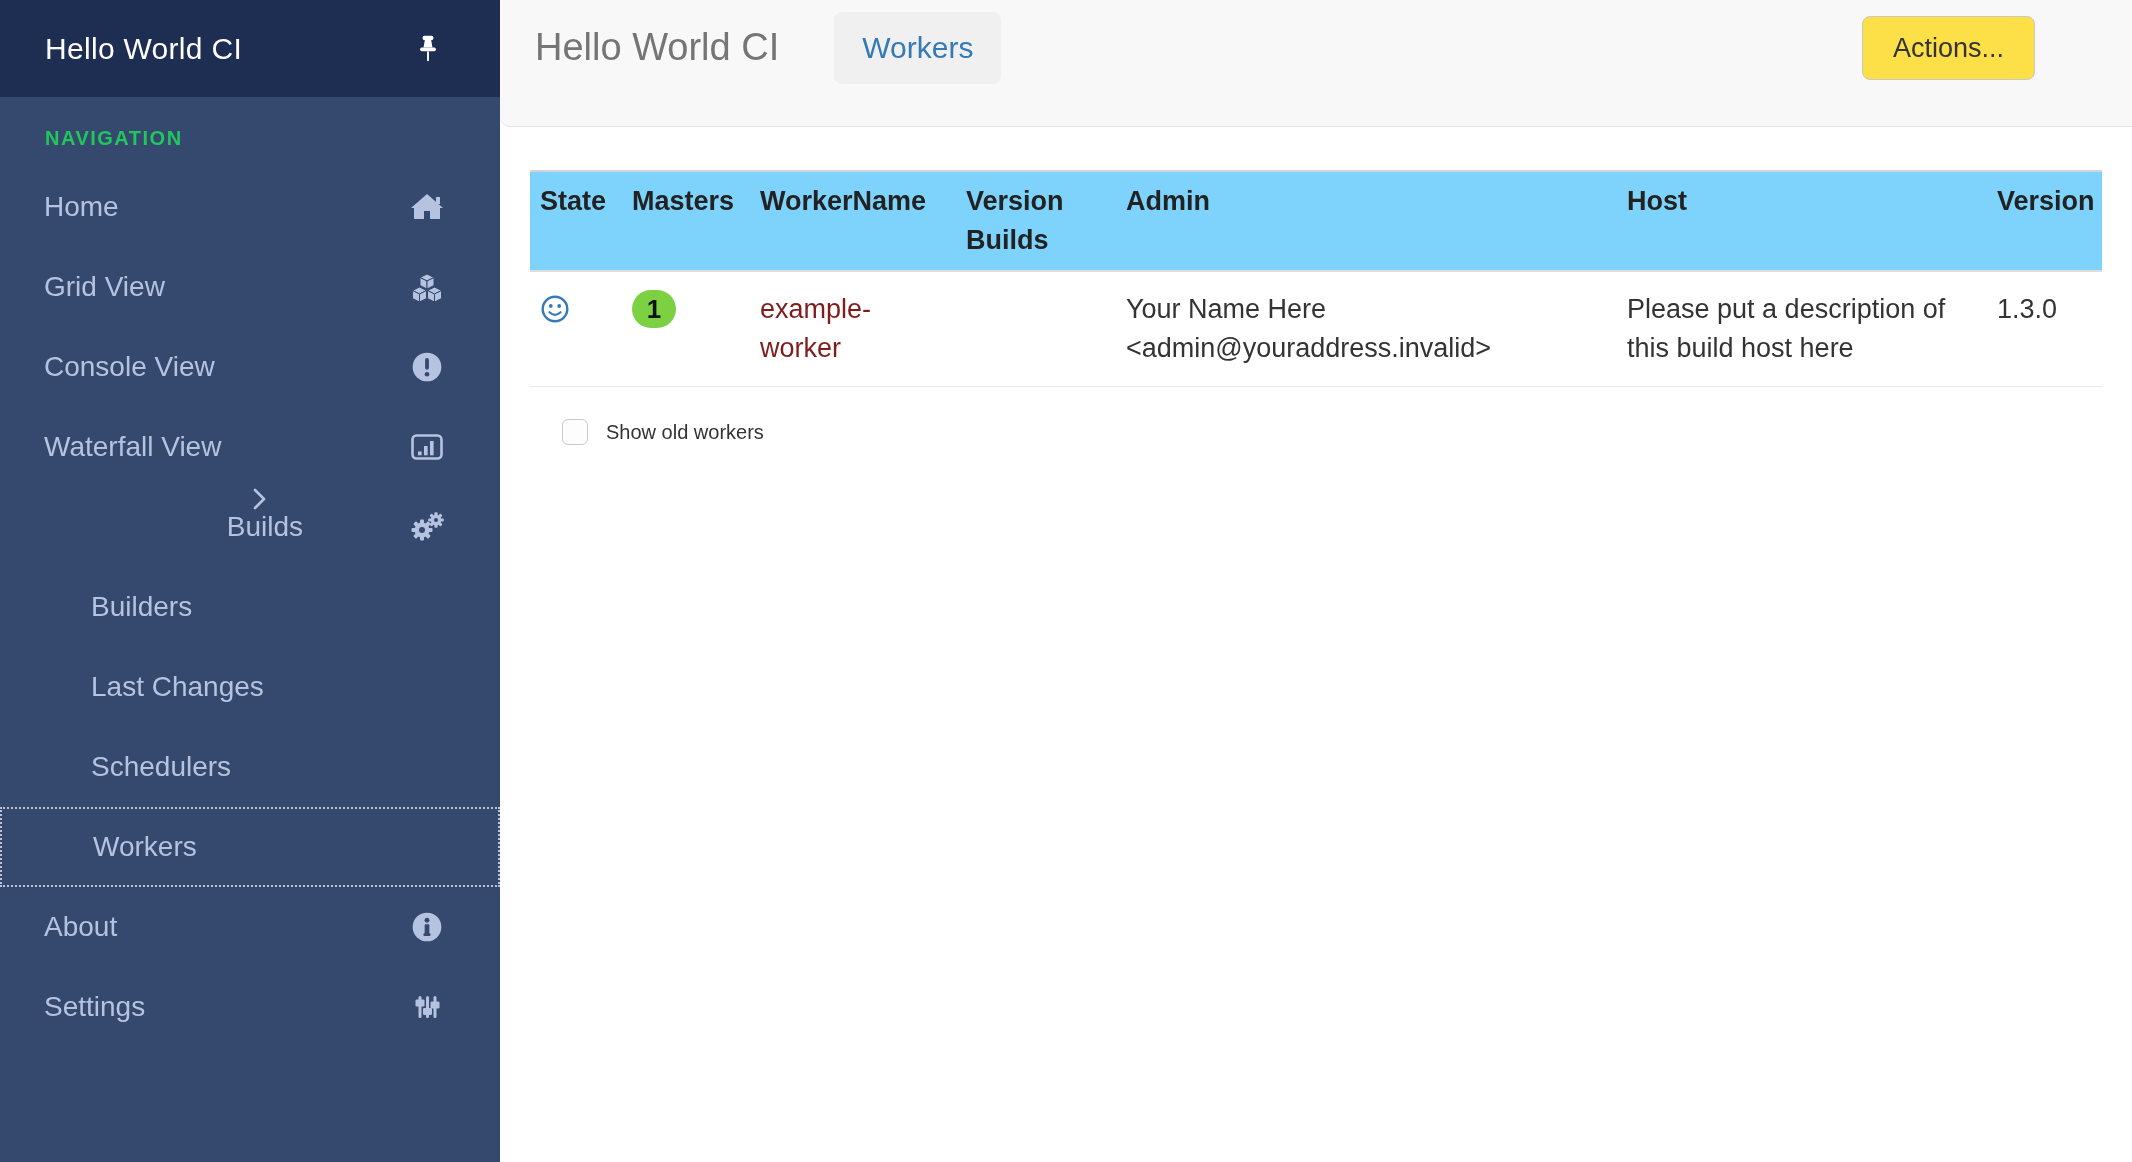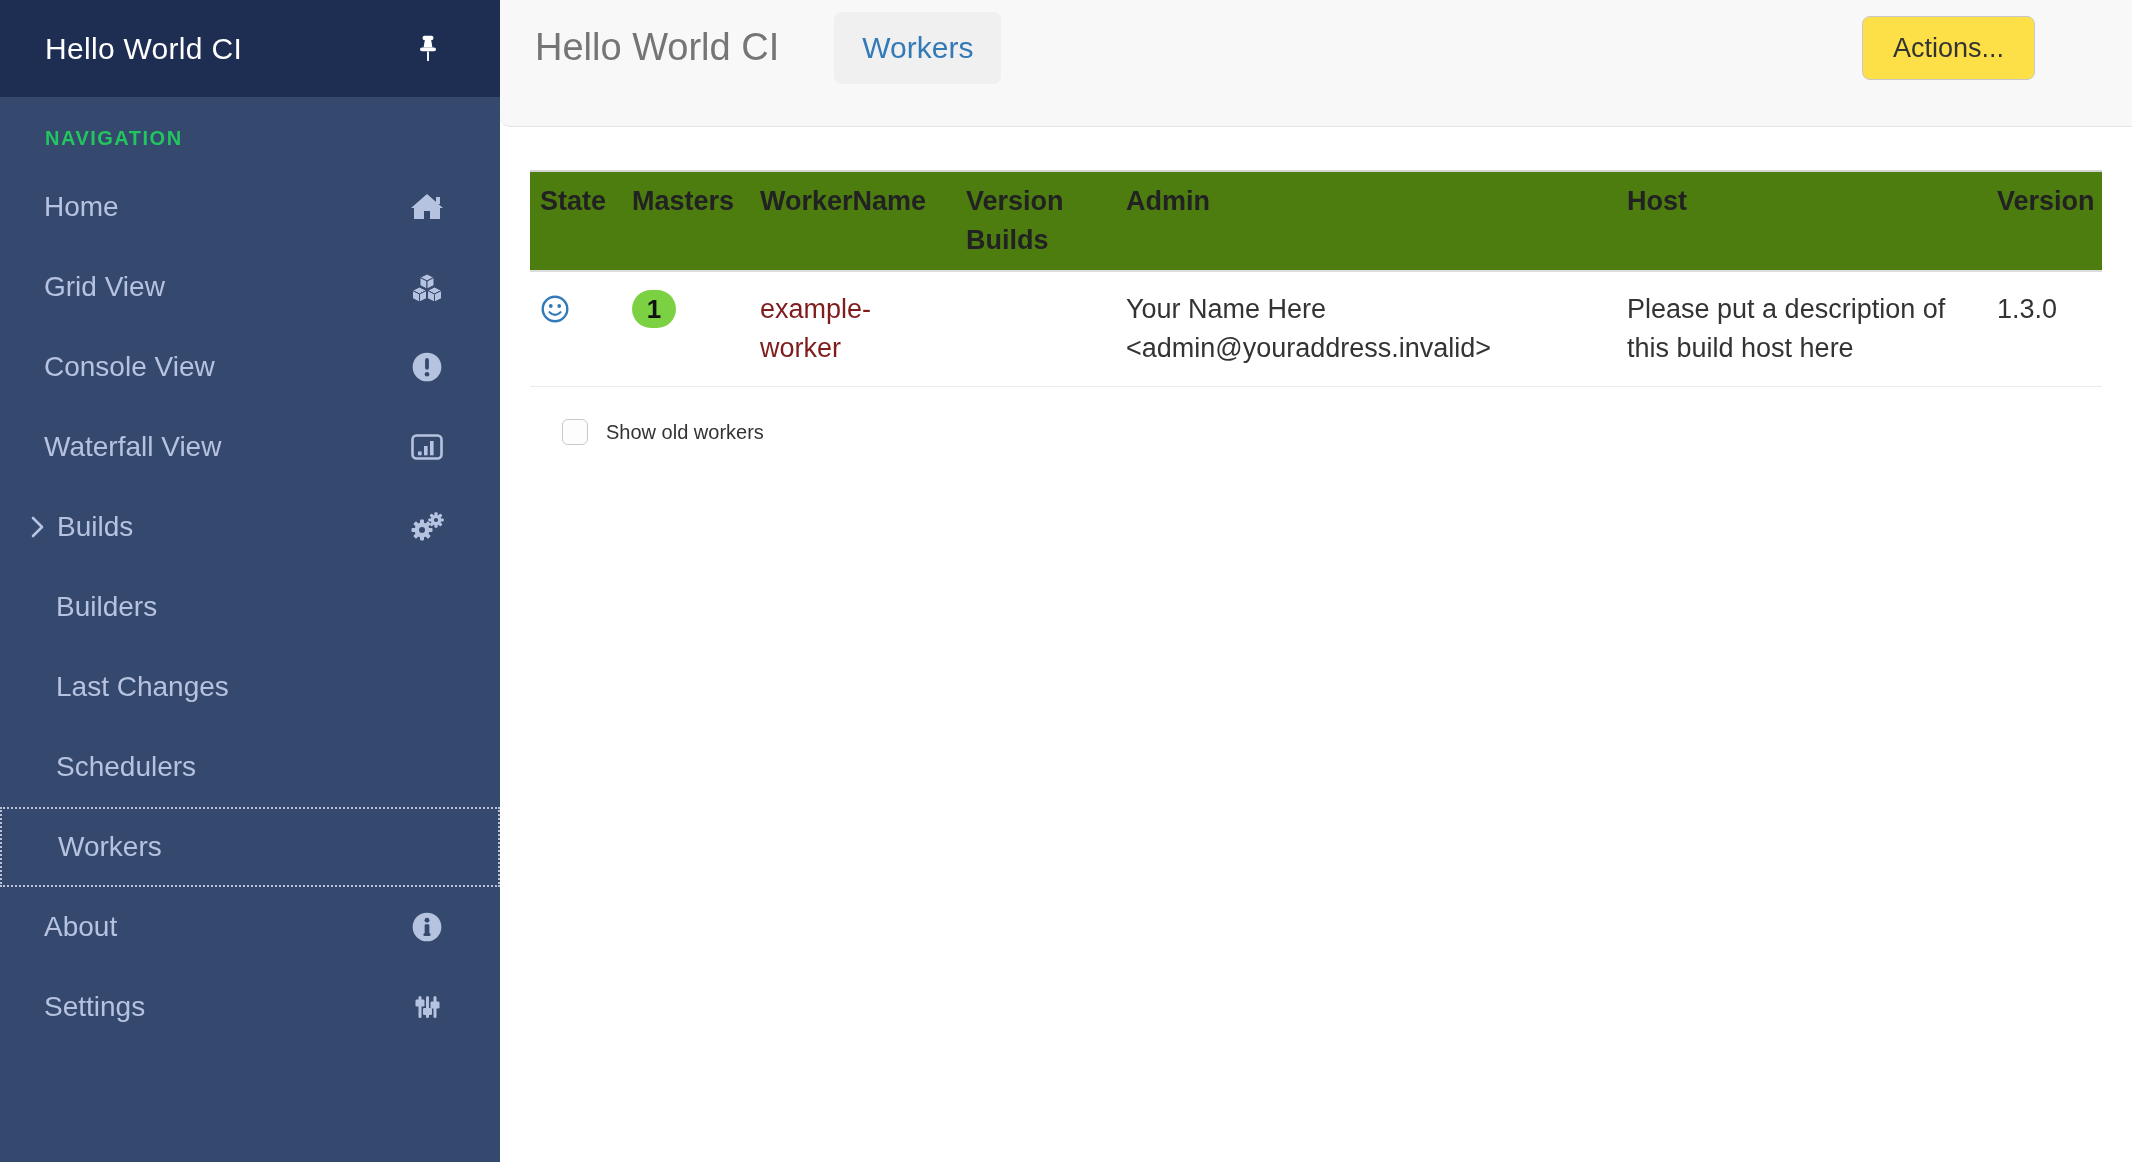--- a/index.html
+++ b/index.html
@@ -13,22 +13,22 @@
                     display:flex; align-items:center; }
   .brand { color:#ffffff; font-size:30px; font-weight:500; margin-left:45px;
            letter-spacing:.3px; cursor:pointer; }
   .pin { position:absolute; right:55px; top:31px; width:34px; height:36px; cursor:pointer; }
 
   .nav-section-label { margin:30px 0 18px 45px; color:#22c55e; font-size:20px;
                        font-weight:bold; letter-spacing:1.5px; line-height:22px; }
   ul.nav { list-style:none; }
   ul.nav li { position:relative; height:80px; display:flex; align-items:center;
               padding-left:44px; color:#b6c3e0; font-size:28px; cursor:pointer; }
-  ul.nav li.sub { padding-left:56px; }
-  ul.nav li.has-chevron { padding-left:30px; }
+  ul.nav li.sub { padding-left:91px; }
+  ul.nav li.has-chevron { padding-left:30px;flex-direction:column; }
   ul.nav li.selected { border:2px dotted #b9c2d8; }
   .item-icon { position:absolute; right:55px; top:50%; transform:translateY(-50%);
                width:36px; height:34px; }
   .chevron { width:16px; height:24px; margin-right:11px; flex:0 0 auto; }
 
   
   .main { position:absolute; left:500px; top:0; width:1632px; height:1162px; background:#fff; }
   .topbar { height:127px; background:#f8f8f8; border-bottom:1px solid #e4e4e4;
             border-bottom-left-radius:10px; display:flex; align-items:flex-start;
             padding-top:12px; }
@@ -40,21 +40,21 @@
   .actions-btn { margin-left:auto; margin-right:97px; margin-top:4px; height:64px;
                  padding:0 30px; background:#fde047; border:1px solid #c8c8c8;
                  border-radius:8px; font-size:27px; color:#333;
                  font-family:inherit; cursor:pointer; }
 
   
   .table-wrap { margin:43px 30px 0 30px; }
   table { width:1572px; table-layout:fixed; border-collapse:collapse;
           border-top:2px solid #d4d4d4; }
   th { text-align:left; font-size:27px; font-weight:bold; color:#222;
-       padding:10px 10px; background:#4d7c0f; border-bottom:2px solid #dddddd;
+       padding:10px 10px; background:#7dd3fc; border-bottom:2px solid #dddddd;
        vertical-align:top; line-height:39px; }
   td { font-size:27px; color:#333; padding:18px 10px; vertical-align:top;
        line-height:39px; border-bottom:1px solid #ebebeb; }
   a.worker-link { color:#7f1d1d; text-decoration:none; cursor:pointer; }
   .badge { display:inline-block; min-width:44px; height:38px; border-radius:19px;
            background:#7cd142; color:#111; font-size:26px; font-weight:bold;
            line-height:38px; text-align:center; }
   .smiley { width:30px; height:30px; margin-top:4px; }
 
   

